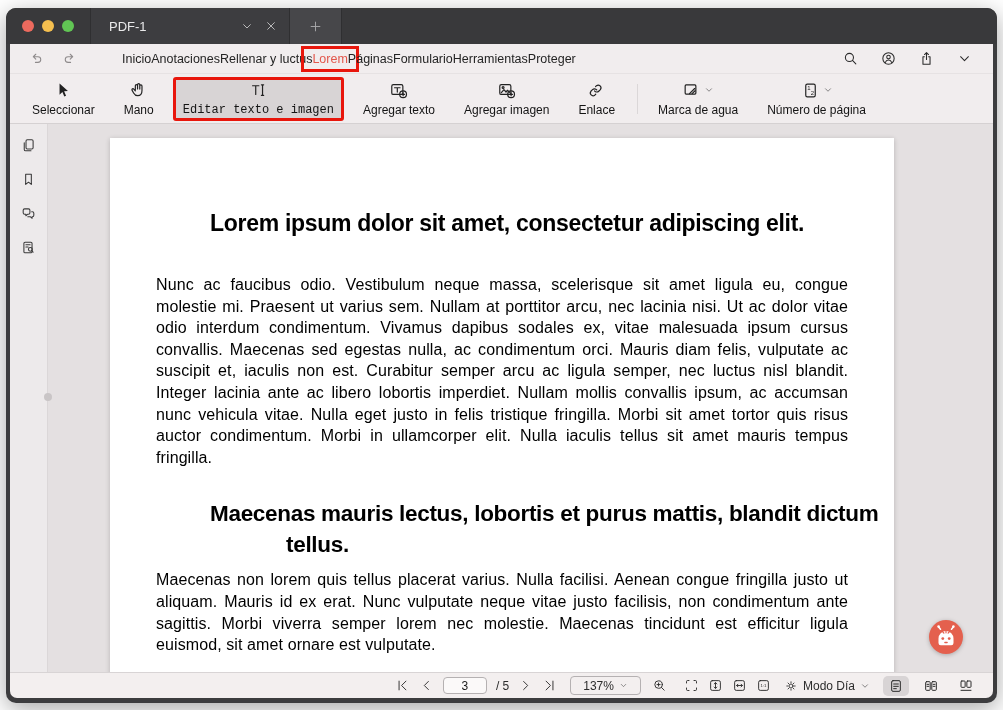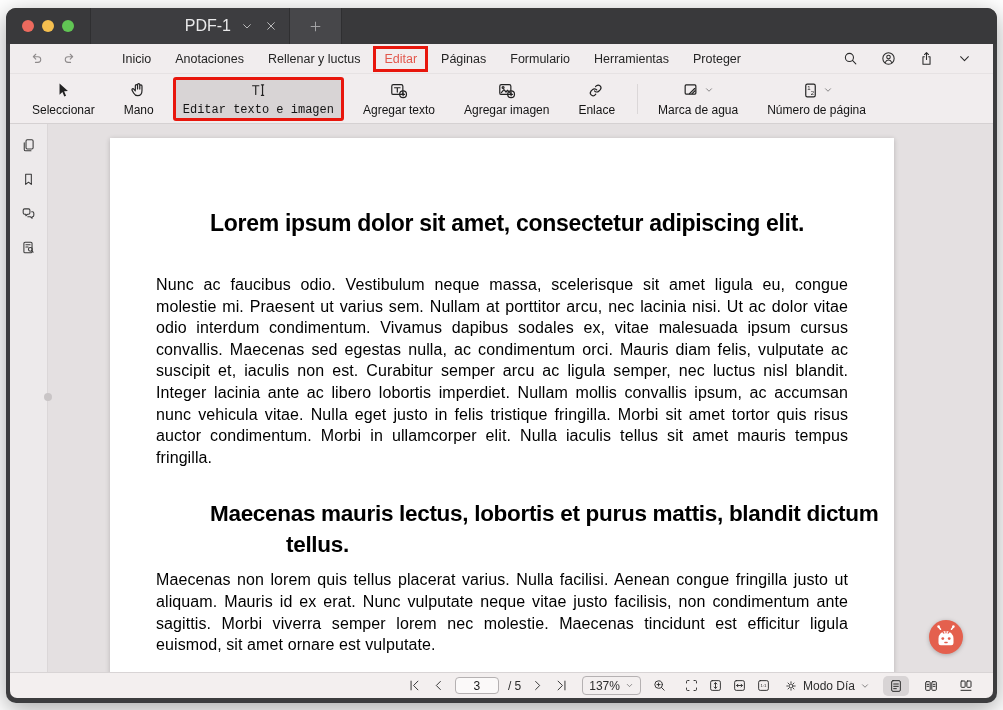--- a/index.html
+++ b/index.html
@@ -10,36 +10,36 @@
             display:flex; flex-direction:column; padding:0 4px 5px 4px; }
 
   
   .titlebar { height:36px; margin:0 -4px; border-radius:10px 10px 0 0; background:#39393b;
               display:flex; align-items:center; position:relative; }
   .traffic { display:flex; gap:8px; padding:0 16px 0 16px; }
   .light { width:12px; height:12px; border-radius:50%; }
   .light.red { background:#ec6a5e; } .light.yellow { background:#f5bf4f; } .light.green { background:#61c554; }
   .tab { display:flex; align-items:center; width:200px; height:36px; padding:0 10px 0 18px;
          background:#3d3d40; border-left:1px solid #2f2f31; border-right:1px solid #2f2f31; }
-  .tab-title { flex:1; color:#e9e9ea; font-size:16px;text-align:right; }
+  .tab-title { flex:1; color:#e9e9ea; font-size:13px; }
   .tab-ic { width:16px; height:16px; color:#b9b9ba; margin-left:8px; }
   .newtab { width:52px; height:36px; background:#47474a; display:flex; align-items:center; justify-content:center;
             color:#a9a9ab; border-right:1px solid #2f2f31; }
   .newtab svg { width:15px; height:15px; }
 
   
   svg { display:block; width:100%; height:100%; }
   .sic path, .sic circle, .sic rect, .sic line { fill:none; stroke:currentColor; stroke-width:1.5; stroke-linecap:round; stroke-linejoin:round; }
   .sic text { stroke:none; fill:currentColor; }
 
   
   .menubar { height:30px; background:#f1edee; display:flex; align-items:center; border-bottom:1px solid #e6e2e3; }
   .history { display:flex; gap:16px; padding:0 0 0 18px; color:#8e8a8b; }
   .history .ic { width:17px; height:17px; }
-  .menu-items { display:flex; align-items:center; gap:24px; margin-left:44px; }
+  .menu-items { display:flex; align-items:center; margin-left:44px; }
   .menu-item { font-size:12.5px; color:#242424; position:relative; white-space:nowrap; }
   .menu-item.active { color:#e2574c; }
   .menu-item.annotated::after { content:""; position:absolute; inset:-6px -11px; border:3px solid #e8160c; pointer-events:none; }
   .menu-right { margin-left:auto; display:flex; align-items:center; gap:21px; padding-right:20px; color:#2a2a2a; }
   .menu-right .ic { width:17px; height:17px; }
 
   
   .toolbar { height:50px; background:#f1edee; border-bottom:1px solid #d5d1d2; display:flex; align-items:center; padding-left:12px; }
   .tool { display:flex; flex-direction:column; align-items:center; justify-content:center; gap:3px;
           background:none; border:3px solid transparent; border-radius:3px; padding:1px 7px; font:inherit; }
@@ -70,21 +70,21 @@
   .assistant { position:absolute; right:30px; bottom:18px; width:34px; height:34px; border:none; background:none; padding:0; filter:drop-shadow(0 1px 2px rgba(0,0,0,.25)); }
 
   
   .statusbar { height:26px; background:#f3efef; border-top:1px solid #d8d4d5; border-radius:0 0 7px 7px;
                display:flex; align-items:center; justify-content:flex-end; gap:9px; padding-right:14px; color:#2c2c2c; }
   .sb-ic { width:15px; height:15px; color:#2c2c2c; }
   .sb-ic.small { width:14px; height:14px; }
   .page-input { width:44px; height:17px; border:1px solid #b5b1b2; border-radius:4px; background:#fbf9f9;
                 font:12px "Liberation Sans",sans-serif; text-align:center; color:#1a1a1a; }
   .sb-text { font-size:12px; color:#2c2c2c; }
-  .zoom-select { display:flex; align-items:center; gap:5px; border:1px solid #b5b1b2; border-radius:4px; height:19px; padding:0 6px; margin-left:4px; }
+  .zoom-select { display:flex; align-items:center; gap:5px; border:1px solid #b5b1b2; border-radius:4px; height:19px; padding:0 12px; margin-left:4px; }
   .zoom-select .chev { width:9px; height:9px; }
   .mode { display:flex; align-items:center; gap:5px; margin:0 4px; }
   .view-btn { width:26px; height:20px; border:none; background:none; border-radius:5px; padding:2px 4px; color:#2c2c2c; }
   .view-btn.active { background:#d8d4d5; }
   .gap-l { margin-left:8px; } .gap-s { margin-left:2px; }
 </style>
 </head>
 <body>
 
 <div class="window">
@@ -125,21 +125,21 @@
       <span class="ic sic">
           <svg viewBox="0 0 24 24">
             <path d="M16.5 9.5 H10 a4 4 0 0 0 0 8 h3.5 M16.5 9.5 L13 6 M16.5 9.5 L13 13"></path>
           </svg>
         </span>
     </div>
     <nav class="menu-items">
       <span class="menu-item">Inicio</span>
       <span class="menu-item">Anotaciones</span>
       <span class="menu-item">Rellenar y luctus</span>
-      <span class="menu-item active annotated">Editar</span>
+      <span class="menu-item active annotated">Lorem</span>
       <span class="menu-item">Páginas</span>
       <span class="menu-item">Formulario</span>
       <span class="menu-item">Herramientas</span>
       <span class="menu-item">Proteger</span>
     </nav>
     <div class="menu-right">
       <span class="ic sic">
           <svg viewBox="0 0 24 24">
             <circle cx="10.5" cy="10.5" r="5.7"></circle>
             <path d="M14.8 14.8 L19.5 19.5" stroke-width="1.8"></path>

